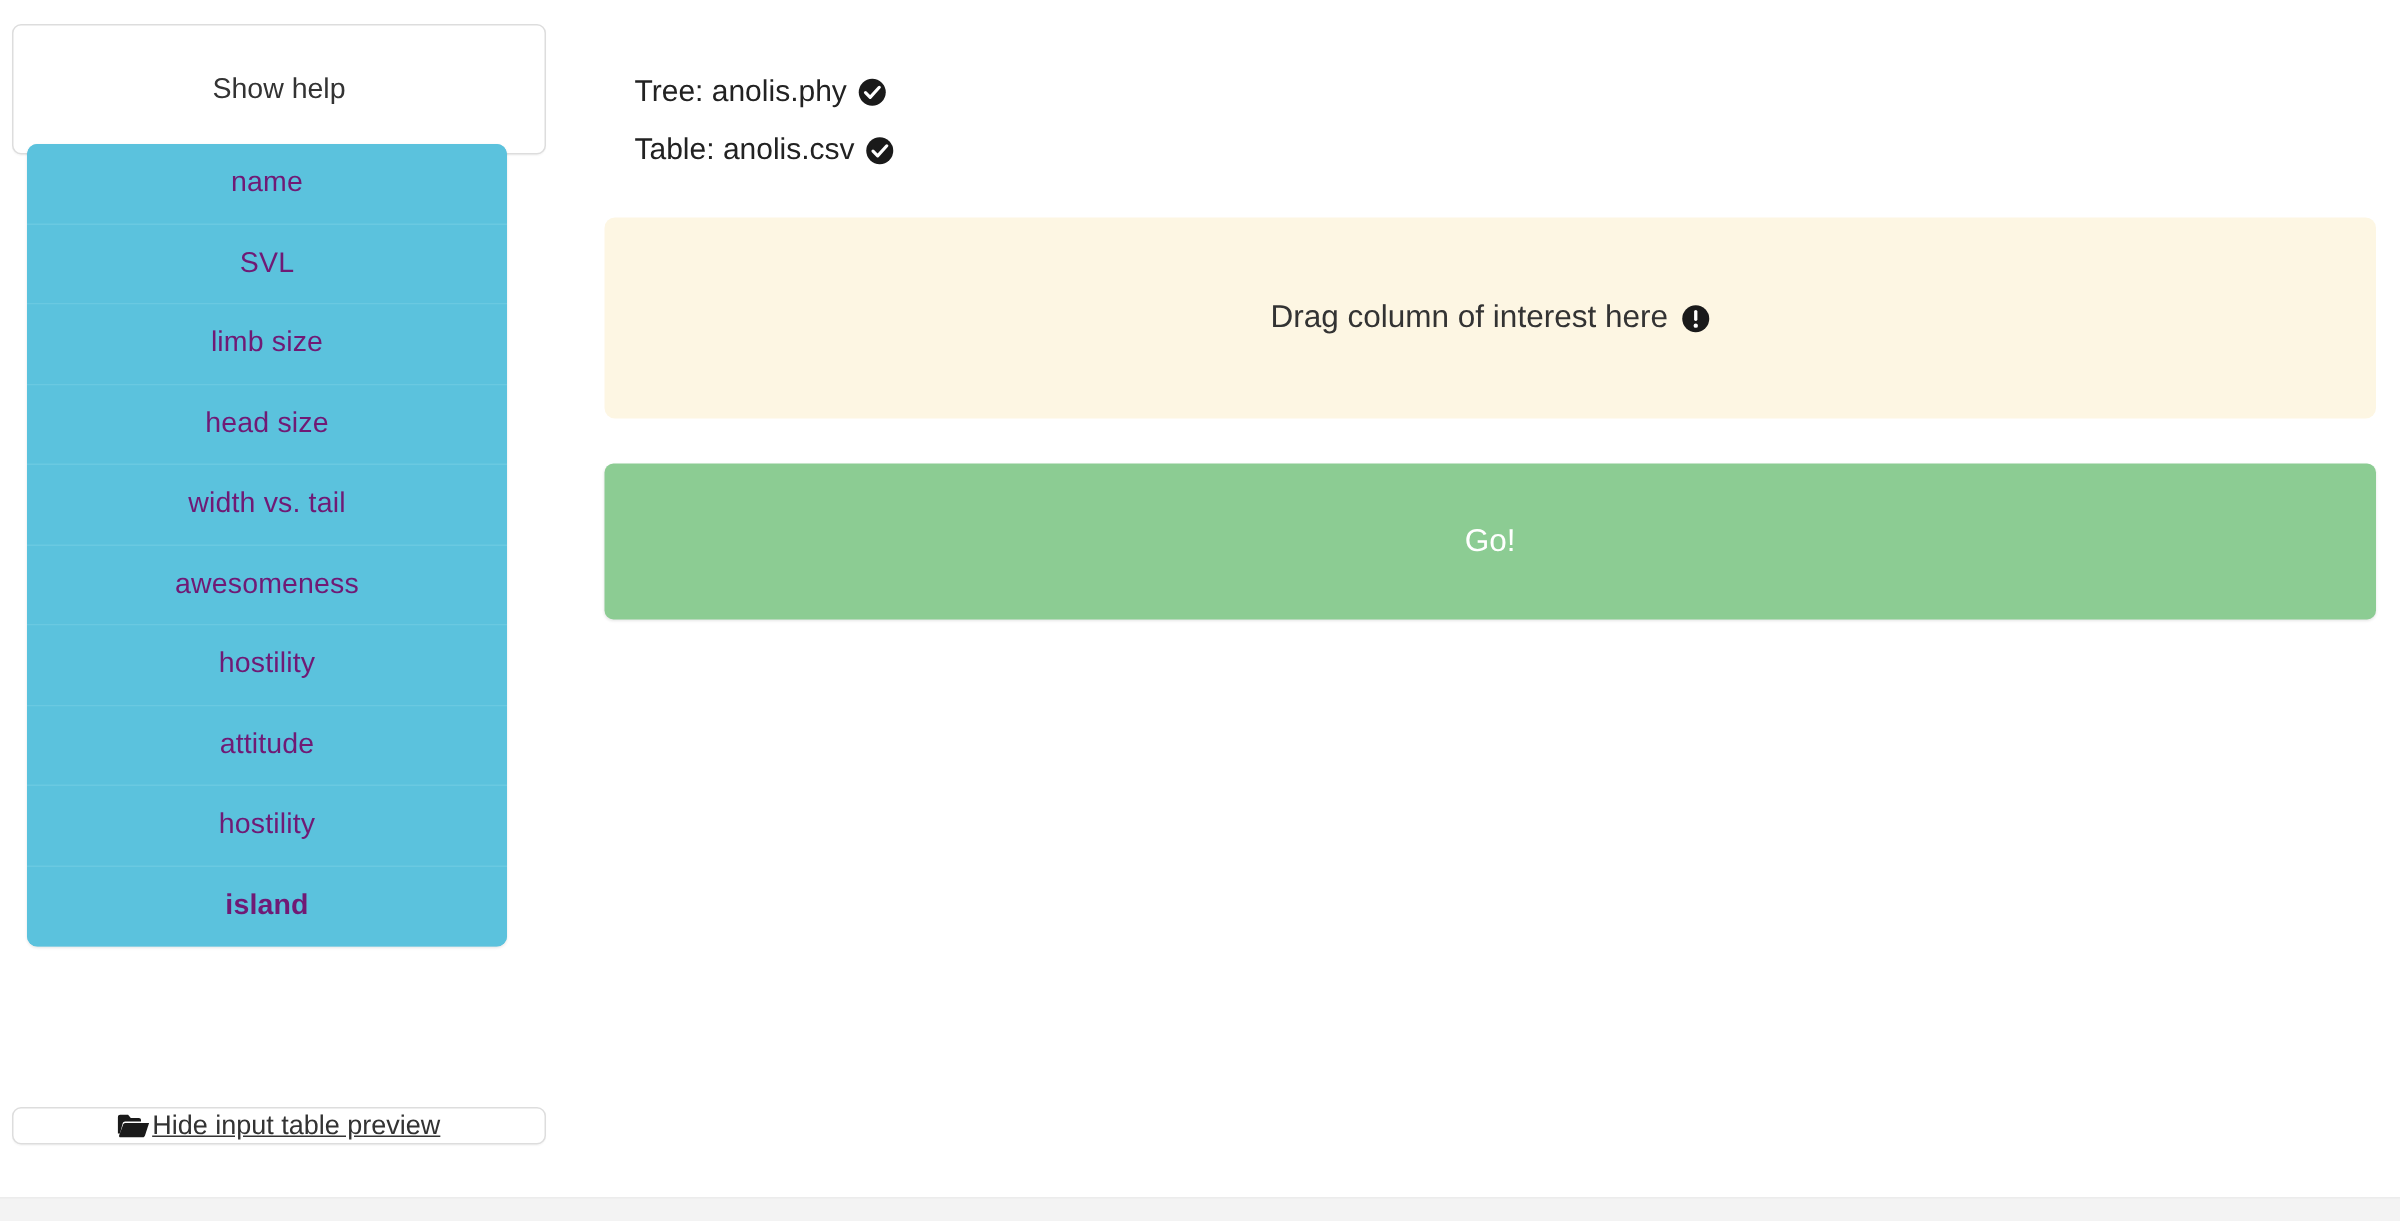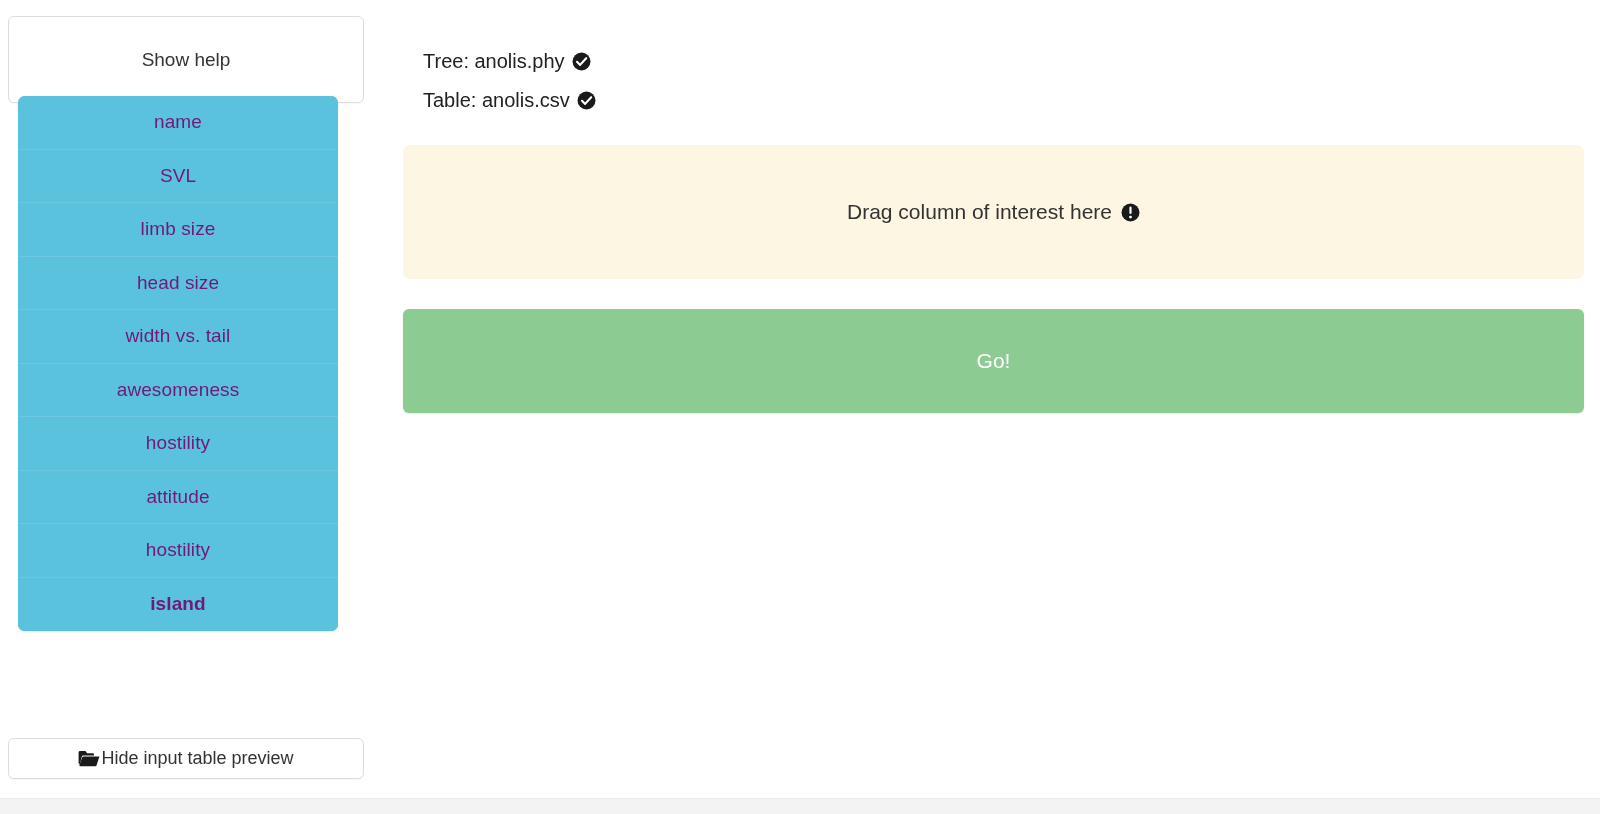--- a/index.html
+++ b/index.html
@@ -74,23 +74,24 @@
   .column-item:last-child { border-bottom: none; font-weight: bold; }
 
   #hide-preview-wrap {
     position: absolute;
     left: 8px;
     top: 738px;
     width: 356px;
   }
 
   .plain-button.small {
-    height: 41px;
+    height: 25px;
     font-size: 18px;
     gap: 0px;
+    text-decoration: underline;
   }
 
   .folder-icon {
     display: inline-block;
     width: 22px;
     height: 17px;
     margin-right: 1px;
     position: relative;
     vertical-align: -3px;
   }

